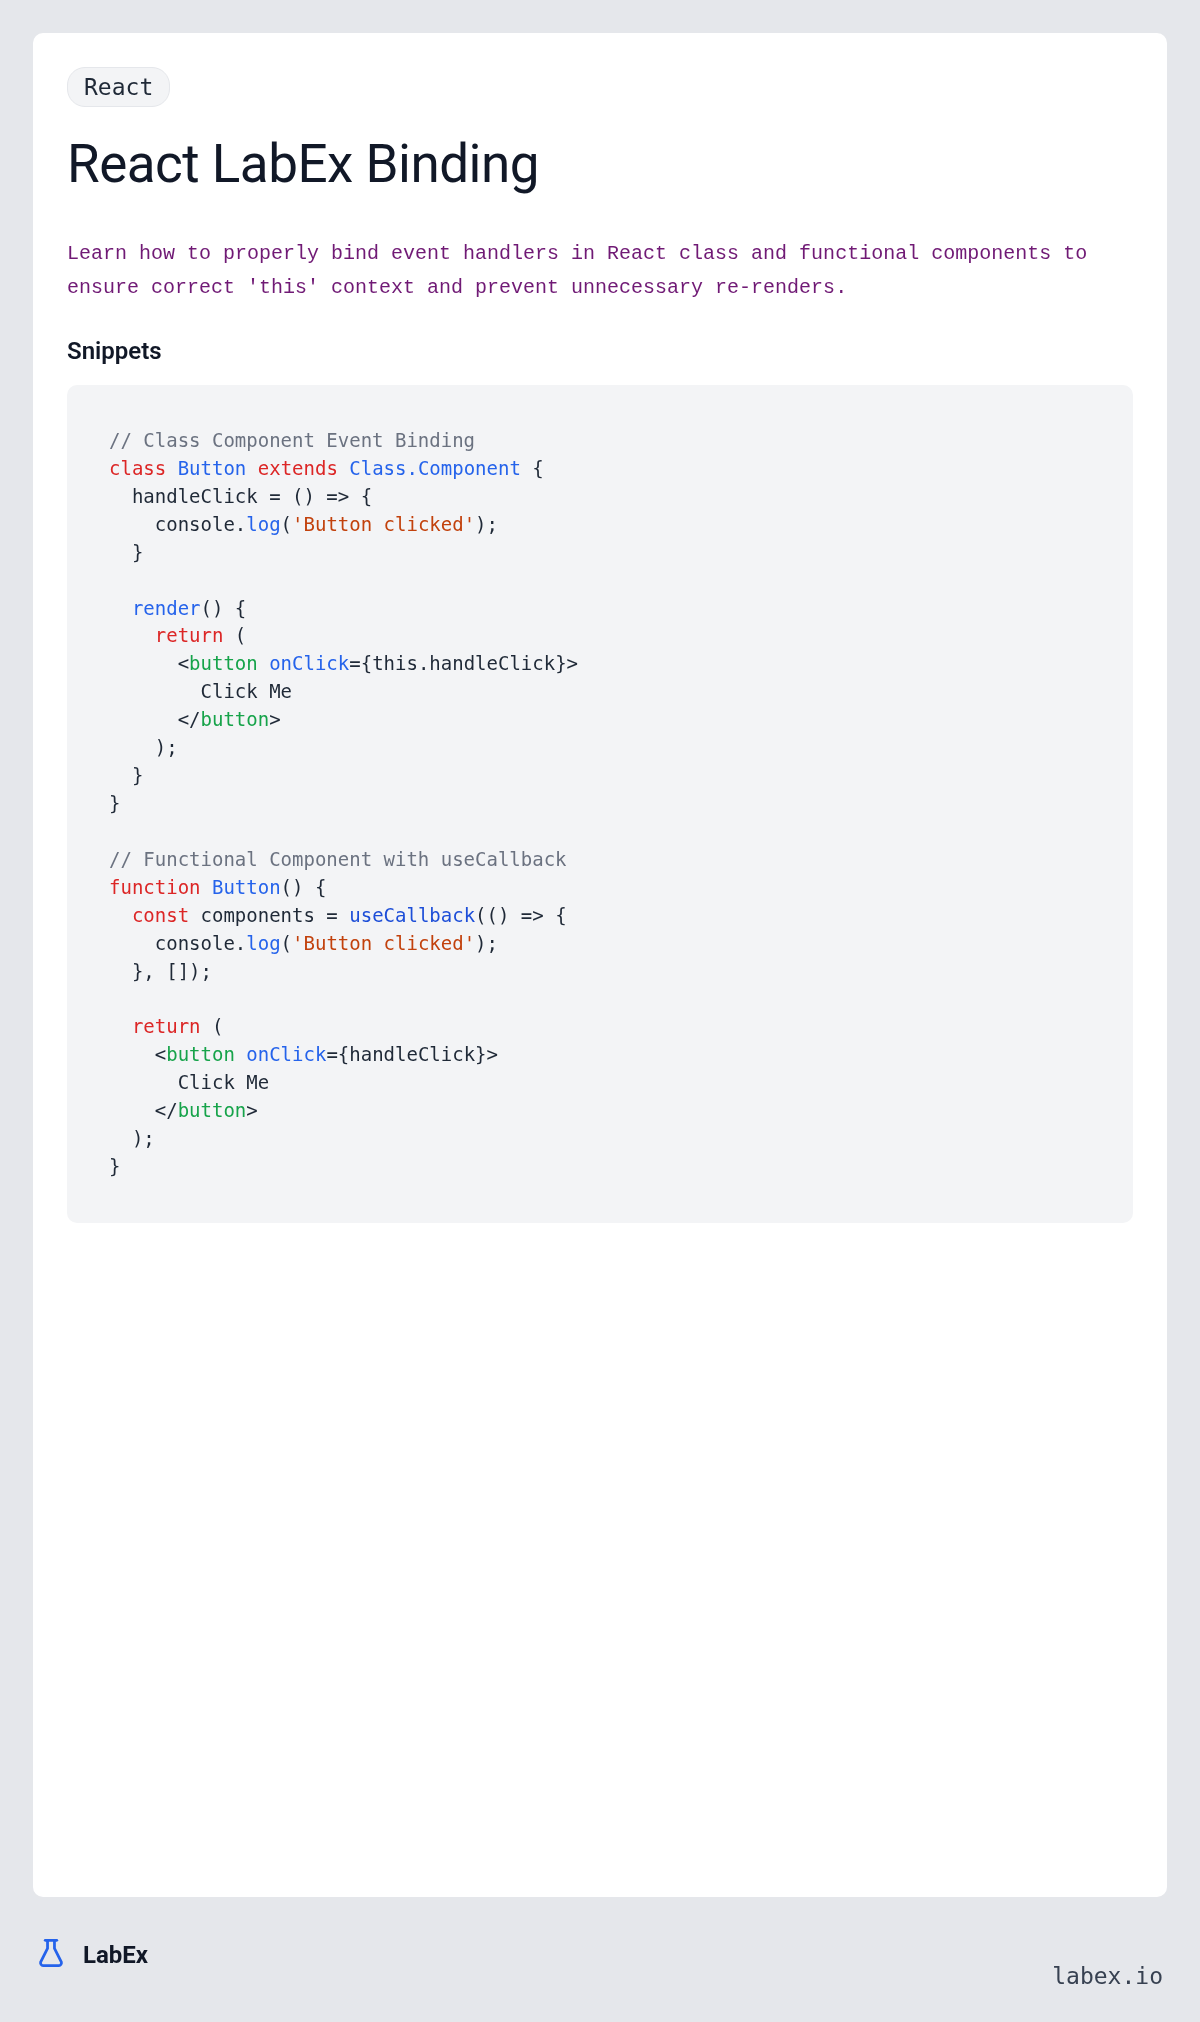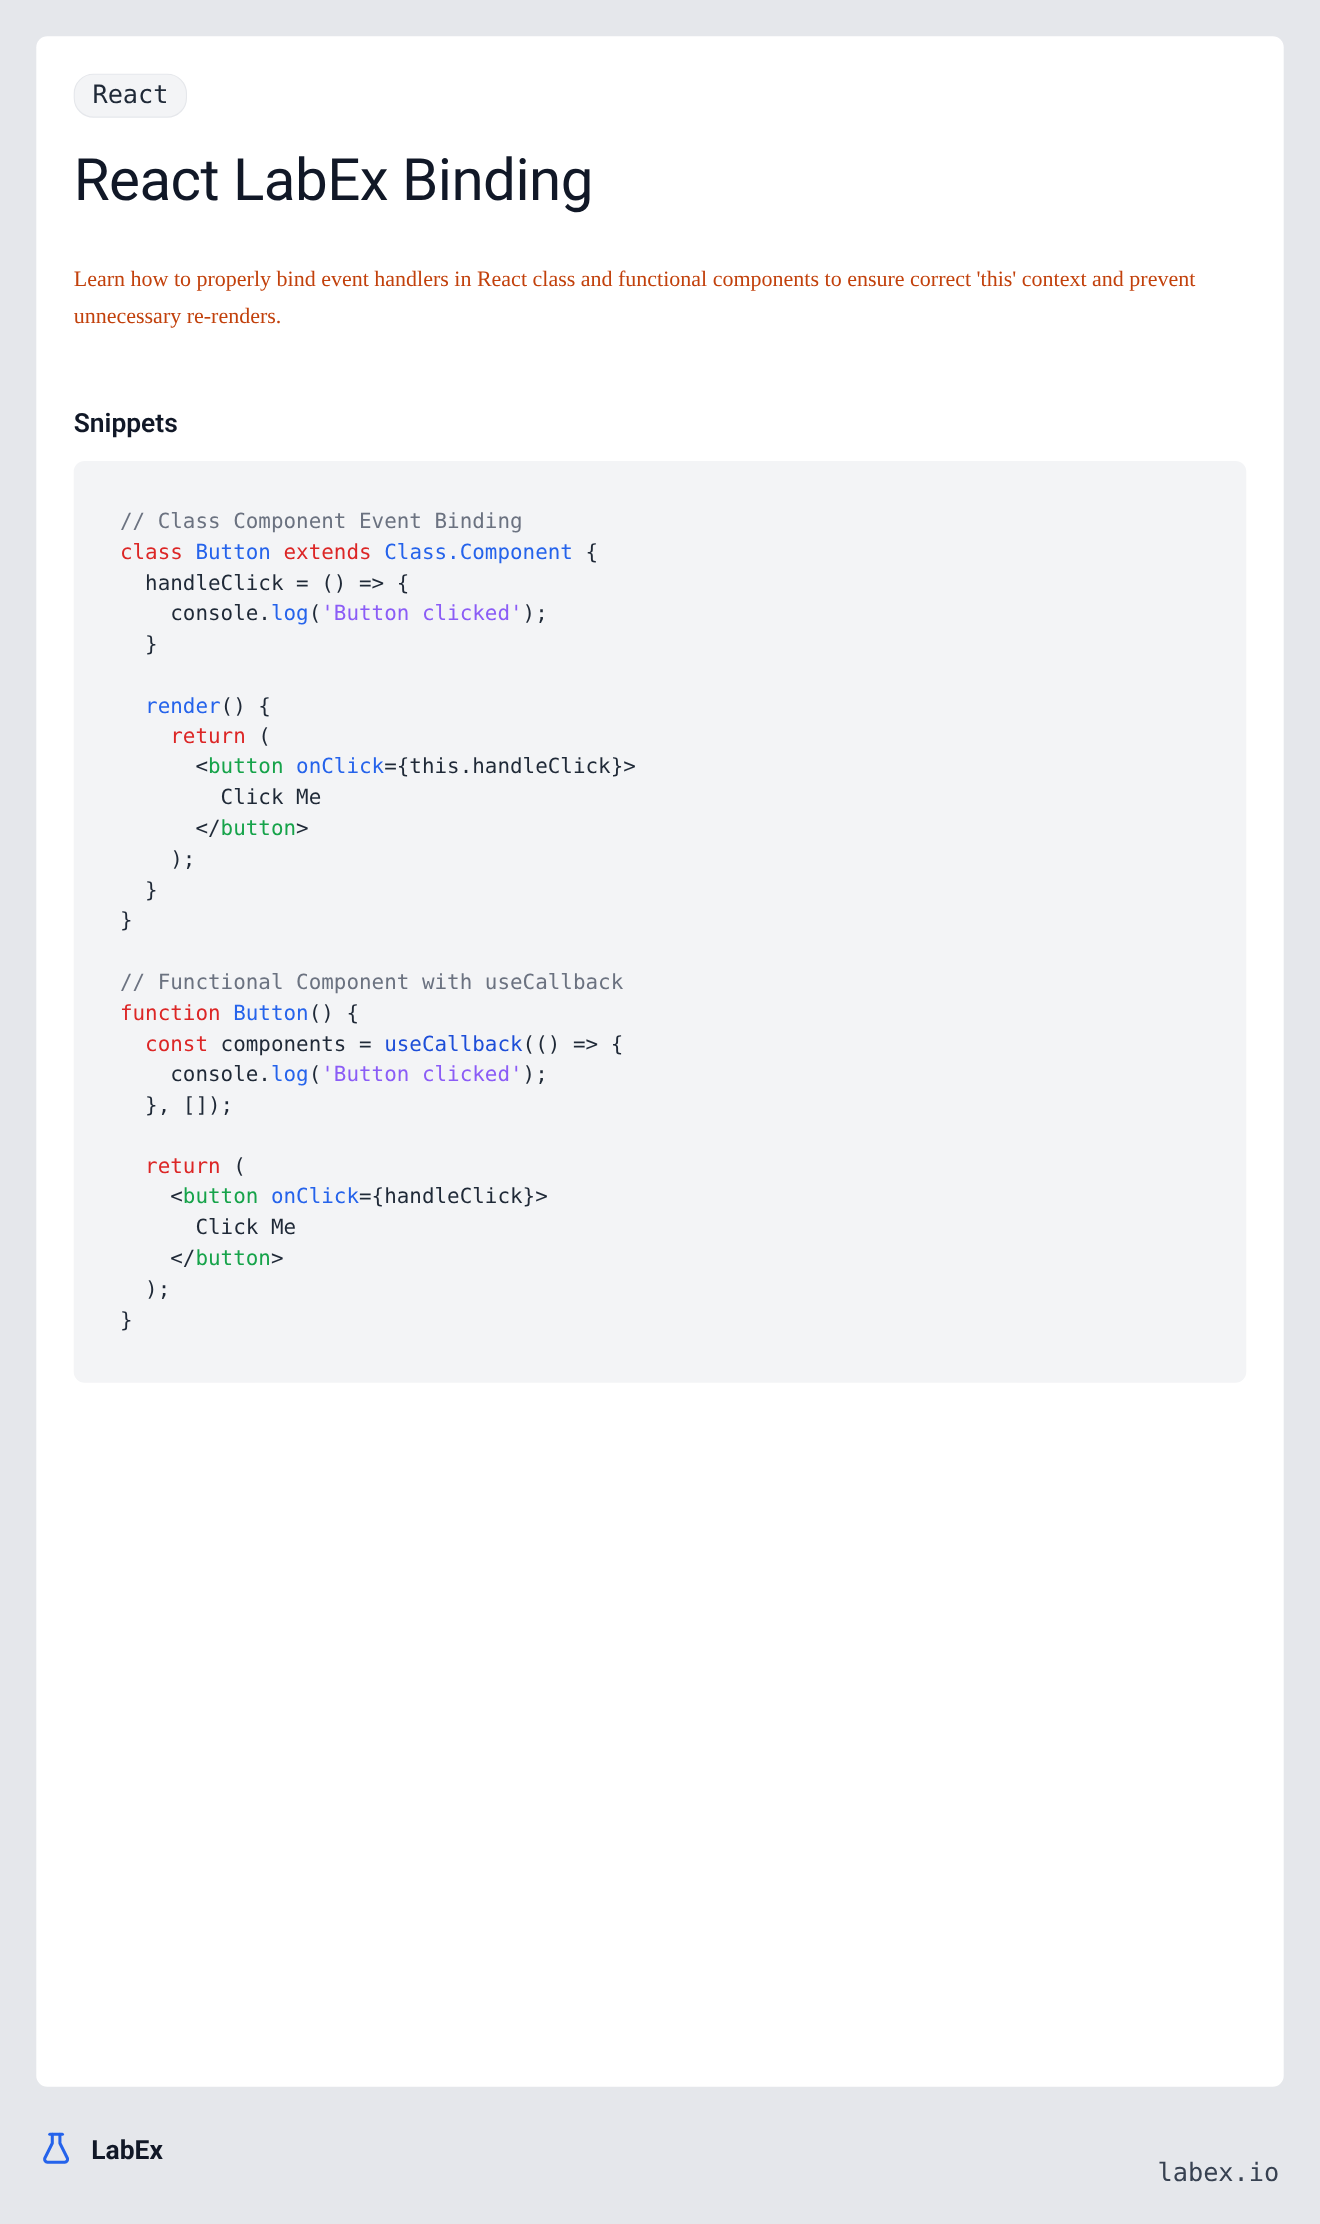--- a/index.html
+++ b/index.html
@@ -30,25 +30,25 @@
     margin-bottom: 26px;
   }
   .title {
     font-size: 53px;
     font-weight: 400;
     color: #111827;
     letter-spacing: -0.5px;
     margin-bottom: 42px;
   }
   .description {
-    font-family: Liberation Serif, serif;
+    font-family: Liberation Mono, monospace;
     font-size: 20px;
     line-height: 1.7;
-    color: #c2410c;
-    margin-bottom: 66px;
+    color: #701a75;
+    margin-bottom: 32px;
   }
   .section-heading {
     font-size: 24px;
     font-weight: 600;
     color: #111827;
     margin-bottom: 20px;
   }
   .code-block {
     background: #f3f4f6;
     border-radius: 10px;
@@ -58,21 +58,21 @@
     line-height: 1.47;
     overflow-x: auto;
     white-space: pre;
     color: #1f2937;
   }
   .c-comment { color: #6b7280; }
   .c-keyword { color: #dc2626; }
   .c-class   { color: #2563eb; }
   .c-func    { color: #1d4ed8; }
   .c-method  { color: #2563eb; }
-  .c-string  { color: #8b5cf6; text-align: right; }
+  .c-string  { color: #c2410c; text-align: right; }
   .c-tag     { color: #16a34a; }
   .c-attr    { color: #2563eb; }
   .c-plain   { color: #1f2937; }
   .footer {
     display: flex;
     justify-content: space-between;
     align-items: center;
     padding: 24px 4px 0 4px;
   }
   .logo {

